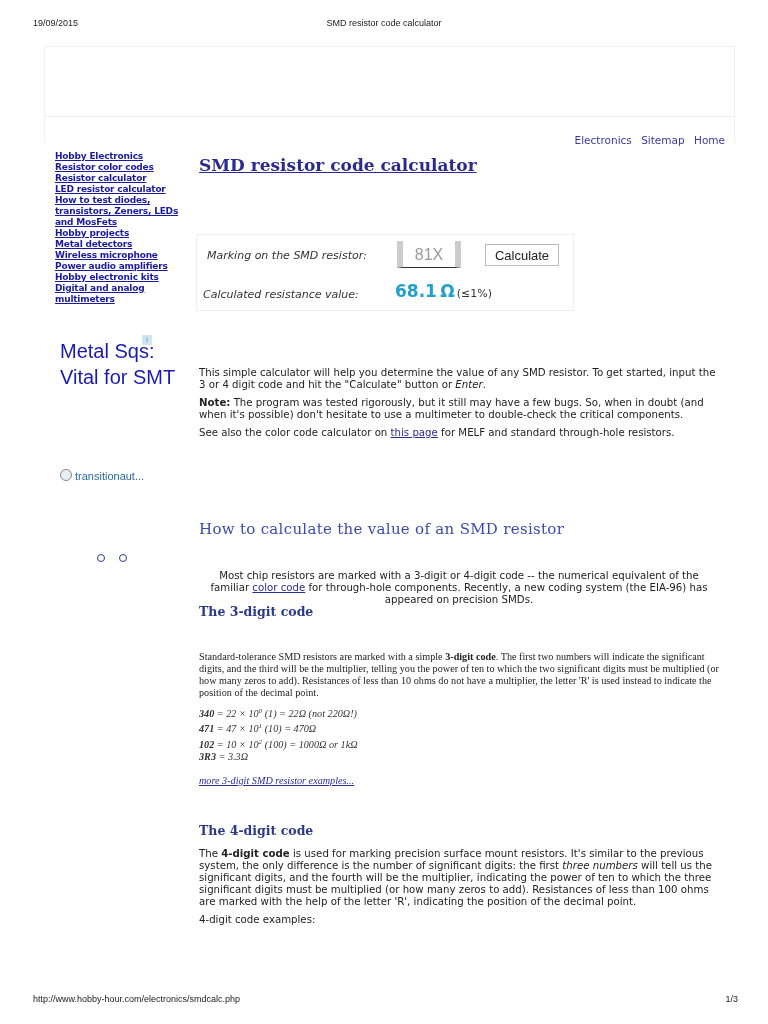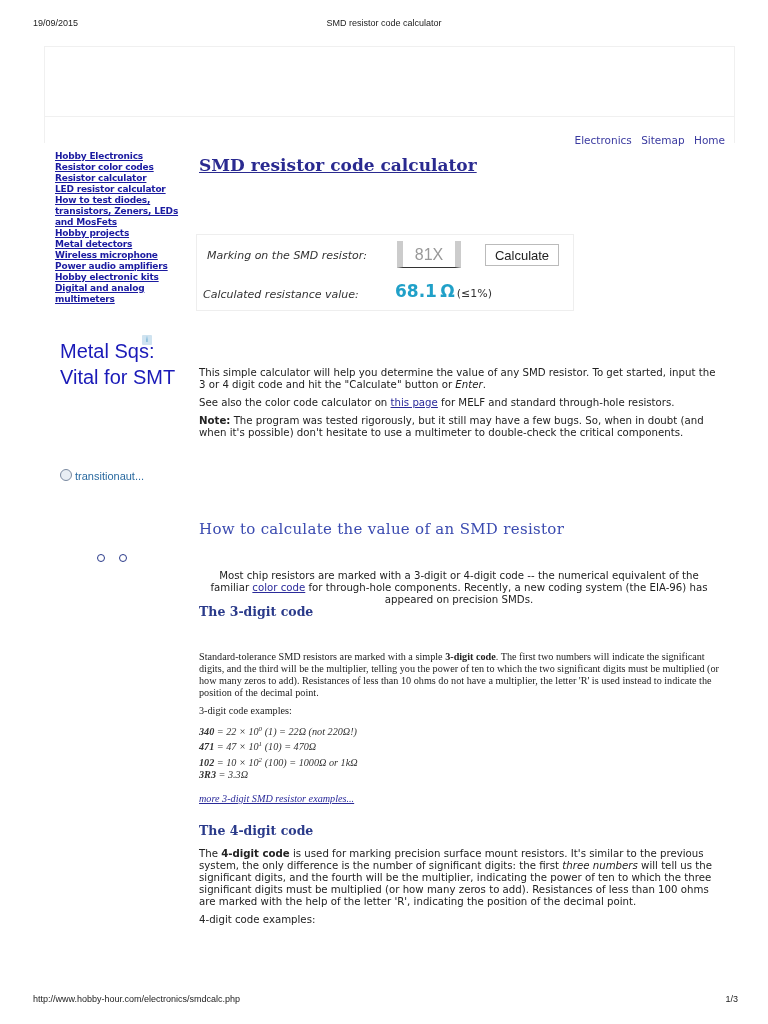--- a/index.html
+++ b/index.html
@@ -91,33 +91,32 @@
   <div class="calc">
     <span class="lbl lbl1">Marking on the SMD resistor:</span>
     <input class="code-input" type="text" value="81X" style="">
     <div class="calc-btn">Calculate</div>
     <span class="lbl lbl2">Calculated resistance value:</span>
     <span class="result"><span>68.1 Ω</span><span class="tol">(≤1%)</span></span>
   </div>
 
   <div class="block" style="top:217px;">
     <p class="p"><span>This simple calculator will help you determine the value of any SMD resistor. To get started, input the 3 or 4 digit code and hit the "Calculate" button or </span><em>Enter</em><span>.</span></p>
+    <p class="p" style="margin-top:6px;"><b>Note:</b><span> The program was tested rigorously, but it still may have a few bugs. So, when in doubt (and when it's possible) don't hesitate to use a multimeter to double-check the critical components.</span></p>
     <p class="p" style="margin-top:6px;"><span>See also the color code calculator on </span><a href="#">this page</a><span> for MELF and standard through-hole resistors.</span></p>
-    <p class="p" style="margin-top:6px;"><b>Note:</b><span> The program was tested rigorously, but it still may have a few bugs. So, when in doubt (and when it's possible) don't hesitate to use a multimeter to double-check the critical components.</span></p>
   </div>
 
   <h2 class="section" style="top:370px;">How to calculate the value of an SMD resistor</h2>
   <div class="block" style="top:420px;text-align:center;">
     <p class="p"><span>Most chip resistors are marked with a 3-digit or 4-digit code -- the numerical equivalent of the familiar </span><a href="#">color code</a><span> for through-hole components. Recently, a new coding system (the EIA-96) has appeared on precision SMDs.</span></p>
   </div>
 
   <h3 class="sub" style="top:454px;">The 3-digit code</h3>
   <div class="block" style="top:501px;font-family:Liberation Serif, serif;">
     <p class="p"><span>Standard-tolerance SMD resistors are marked with a simple </span><b>3-digit code</b><span>. The first two numbers will indicate the significant digits, and the third will be the multiplier, telling you the power of ten to which the two significant digits must be multiplied (or how many zeros to add). Resistances of less than 10 ohms do not have a multiplier, the letter 'R' is used instead to indicate the position of the decimal point.</span></p>
-    <p class="p" style="margin-top:6px;">3-digit code examples:</p>
     <div style="margin-top:6px;">
       <div class="ex"><b>340</b> = <span>22 × 10</span><sup>0</sup><span> (1) = 22Ω (not 220Ω!)</span></div>
       <div class="ex"><b>471</b> = <span>47 × 10</span><sup>1</sup><span> (10) = 470Ω</span></div>
       <div class="ex"><b>102</b> = <span>10 × 10</span><sup>2</sup><span> (100) = 1000Ω or 1kΩ</span></div>
       <div class="ex"><b>3R3</b> = <span>3.3Ω</span></div>
     </div>
     <div style="margin-top:7px;"><a href="#" class="more-link">more 3-digit SMD resistor examples...</a></div>
   </div>
 
   <h3 class="sub" style="top:673px;">The 4-digit code</h3>

